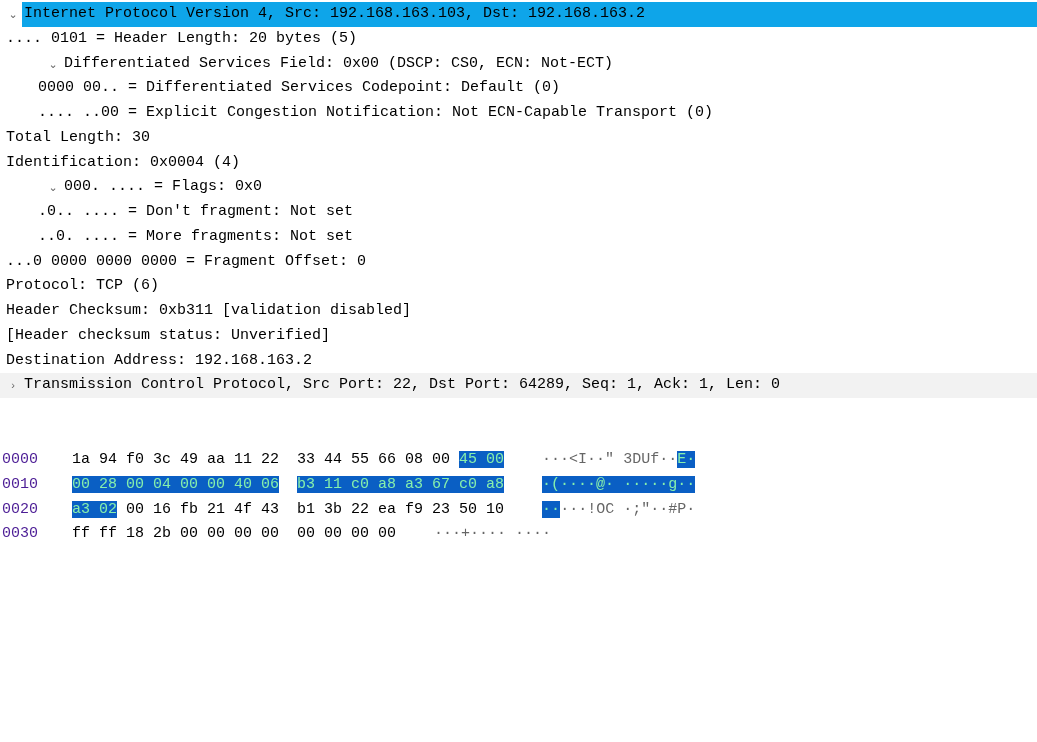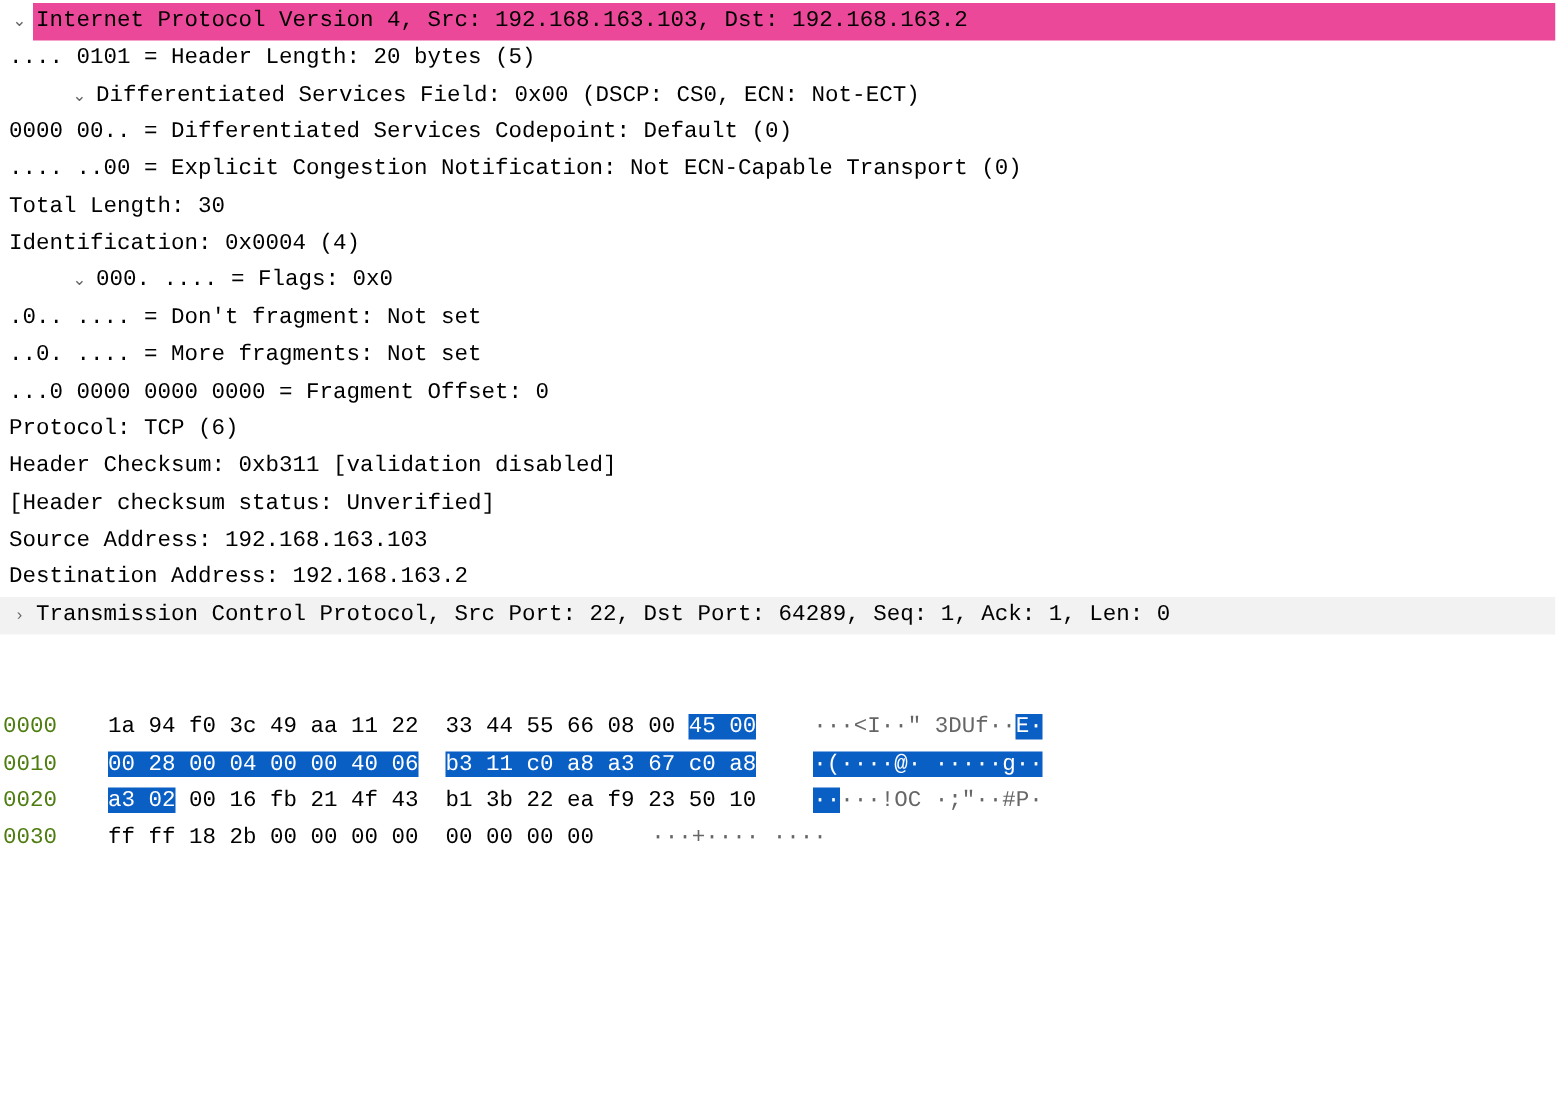--- a/index.html
+++ b/index.html
@@ -26,46 +26,46 @@
   font-size: 11px;
   line-height: 24px;
   flex-shrink: 0;
   font-family: Arial, sans-serif;
 }
 .tree-row .label {
   flex: 1;
   padding: 0 2px;
 }
 .ipv4-header .label {
-  background: #ec4899;
+  background: #0ea5e9;
 }
 .tcp-header { background: #f2f2f2; }
 .l1 { padding-left: 44px; }
-.l2 { padding-left: 82px; }
+.l2 { padding-left: 82px; margin-left: 32px; }
 .hex-panel {
   margin-top: 48px;
   padding-left: 0;
 }
 .hex-row {
   display: flex;
   white-space: pre;
 }
 .hex-offset {
-  color: #4d7c0f;
+  color: #4c1d95;
   width: 72px;
   padding-left: 2px;
 }
 .hex-bytes { }
 .hex-ascii {
   padding-left: 38px;
   color: #666;
 }
 .hl {
   background: #0a5fc4;
-  color: #ffffff;
+  color: #86efac;
 }
 </style>
 </head>
 <body>
 
 <div class="tree-panel">
   <div class="tree-row ipv4-header">
     <span class="chevron">⌄</span>
     <span class="label">Internet Protocol Version 4, Src: 192.168.163.103, Dst: 192.168.163.2</span>
   </div>
@@ -105,23 +105,20 @@
   <div class="tree-row">
     <span class="label l1">Protocol: TCP (6)</span>
   </div>
   <div class="tree-row">
     <span class="label l1">Header Checksum: 0xb311 [validation disabled]</span>
   </div>
   <div class="tree-row">
     <span class="label l1">[Header checksum status: Unverified]</span>
   </div>
   <div class="tree-row">
-    <span class="label l1">Source Address: 192.168.163.103</span>
-  </div>
-  <div class="tree-row">
     <span class="label l1">Destination Address: 192.168.163.2</span>
   </div>
 
   <div class="tree-row tcp-header">
     <span class="chevron">›</span>
     <span class="label">Transmission Control Protocol, Src Port: 22, Dst Port: 64289, Seq: 1, Ack: 1, Len: 0</span>
   </div>
 </div>
 
 <div class="hex-panel">

